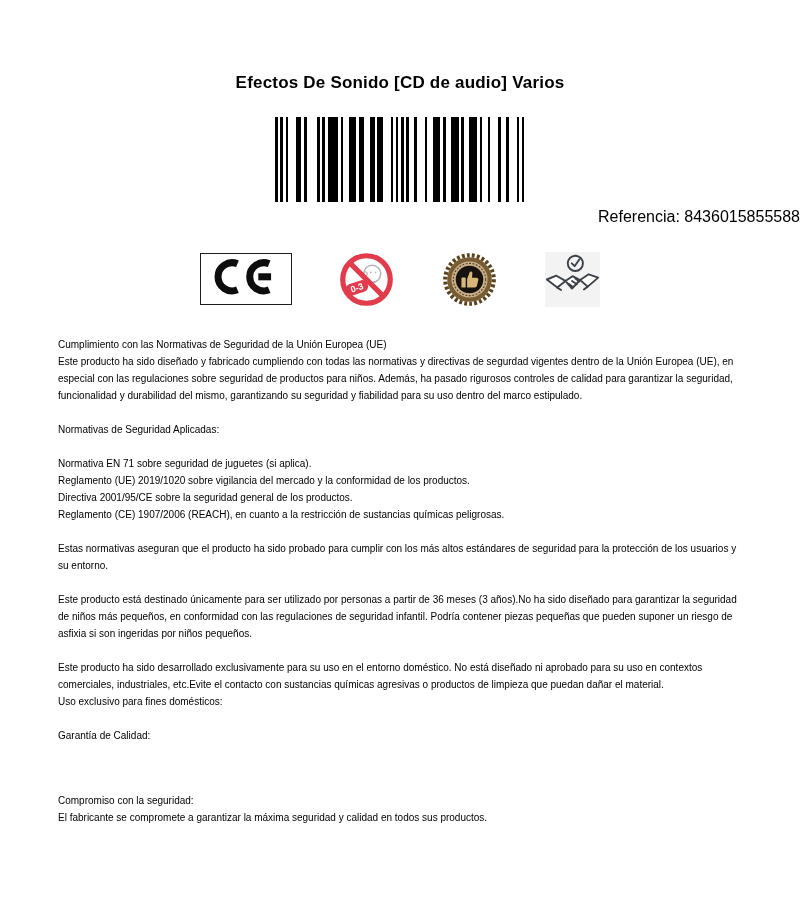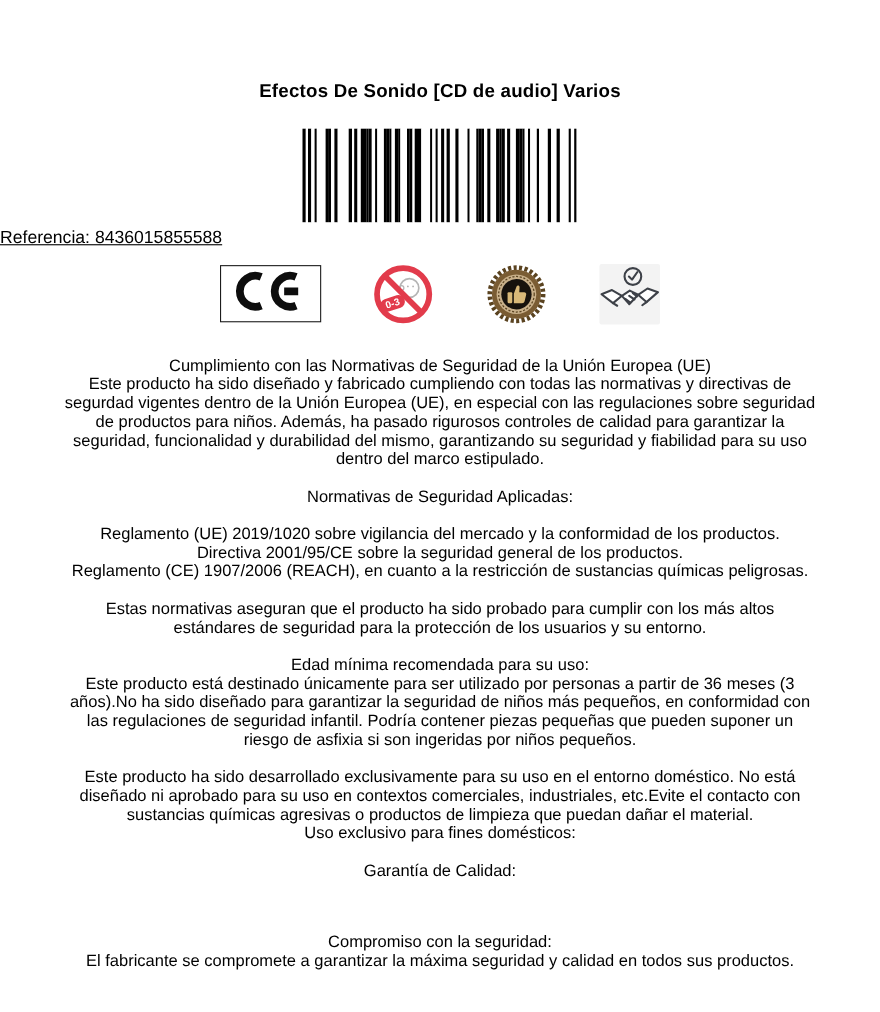--- a/index.html
+++ b/index.html
@@ -15,36 +15,36 @@
     font-size:17px; font-weight:bold; letter-spacing:.2px;
   }
 
   .barcode {
     width:250px; height:85px; margin:0 auto 6px;
     display:flex; align-items:stretch;
   }
   .barcode .m1 { flex:1 1 0; background:#000; }
   .barcode .m0 { flex:1 1 0; background:#fff; }
 
-  .reference { text-align:left; font-size:16px; margin:0 0 11px;text-decoration:underline; }
+  .reference { text-align:right; font-size:16px; margin:0 0 23px; }
 
   .icons-row {
     display:flex; justify-content:center; align-items:center;
     gap:46px; margin-bottom:27px; height:60px;
   }
   .ce-badge {
     width:92px; height:52px; border:1.5px solid #1c1c1c;
     background:#fff; display:flex; align-items:center; justify-content:center;
     box-sizing:border-box;
   }
   .icon-sq { width:57px; height:57px; display:block; }
 
   .doc {
-    width:684px; margin:0 auto; text-align:center;
-    font-size:15px; line-height:17px;
+    width:684px; margin:0 auto; 
+    font-size:10px; line-height:17px;
   }
   .section { margin-bottom:17px; }
   .section:last-child { margin-bottom:0;margin-top:48px; }
 </style>
 </head>
 <body>
 
 <div class="page">
 
   <h1 class="title">Efectos De Sonido [CD de audio] Varios</h1>
@@ -202,29 +202,29 @@
 
   <div class="doc">
       <div class="section">
         <div class="line">Cumplimiento con las Normativas de Seguridad de la Unión Europea (UE)</div>
         <div class="line">Este producto ha sido diseñado y fabricado cumpliendo con todas las normativas y directivas de segurdad vigentes dentro de la Unión Europea (UE), en especial con las regulaciones sobre seguridad de productos para niños. Además, ha pasado rigurosos controles de calidad para garantizar la seguridad, funcionalidad y durabilidad del mismo, garantizando su seguridad y fiabilidad para su uso dentro del marco estipulado.</div>
       </div>
       <div class="section">
         <div class="line">Normativas de Seguridad Aplicadas:</div>
       </div>
       <div class="section">
+        <div class="line">Normativa EN 71 sobre seguridad de juguetes (si aplica).</div>
         <div class="line">Reglamento (UE) 2019/1020 sobre vigilancia del mercado y la conformidad de los productos.</div>
         <div class="line">Directiva 2001/95/CE sobre la seguridad general de los productos.</div>
         <div class="line">Reglamento (CE) 1907/2006 (REACH), en cuanto a la restricción de sustancias químicas peligrosas.</div>
       </div>
       <div class="section">
         <div class="line">Estas normativas aseguran que el producto ha sido probado para cumplir con los más altos estándares de seguridad para la protección de los usuarios y su entorno.</div>
       </div>
       <div class="section">
-        <div class="line">Edad mínima recomendada para su uso:</div>
         <div class="line">Este producto está destinado únicamente para ser utilizado por personas a partir de 36 meses (3 años).No ha sido diseñado para garantizar la seguridad de niños más pequeños, en conformidad con las regulaciones de seguridad infantil. Podría contener piezas pequeñas que pueden suponer un riesgo de asfixia si son ingeridas por niños pequeños.</div>
       </div>
       <div class="section">
         <div class="line">Este producto ha sido desarrollado exclusivamente para su uso en el entorno doméstico. No está diseñado ni aprobado para su uso en contextos comerciales, industriales, etc.Evite el contacto con sustancias químicas agresivas o productos de limpieza que puedan dañar el material.</div>
         <div class="line">Uso exclusivo para fines domésticos:</div>
       </div>
       <div class="section">
         <div class="line">Garantía de Calidad:</div>
       </div>
       <div class="section">

